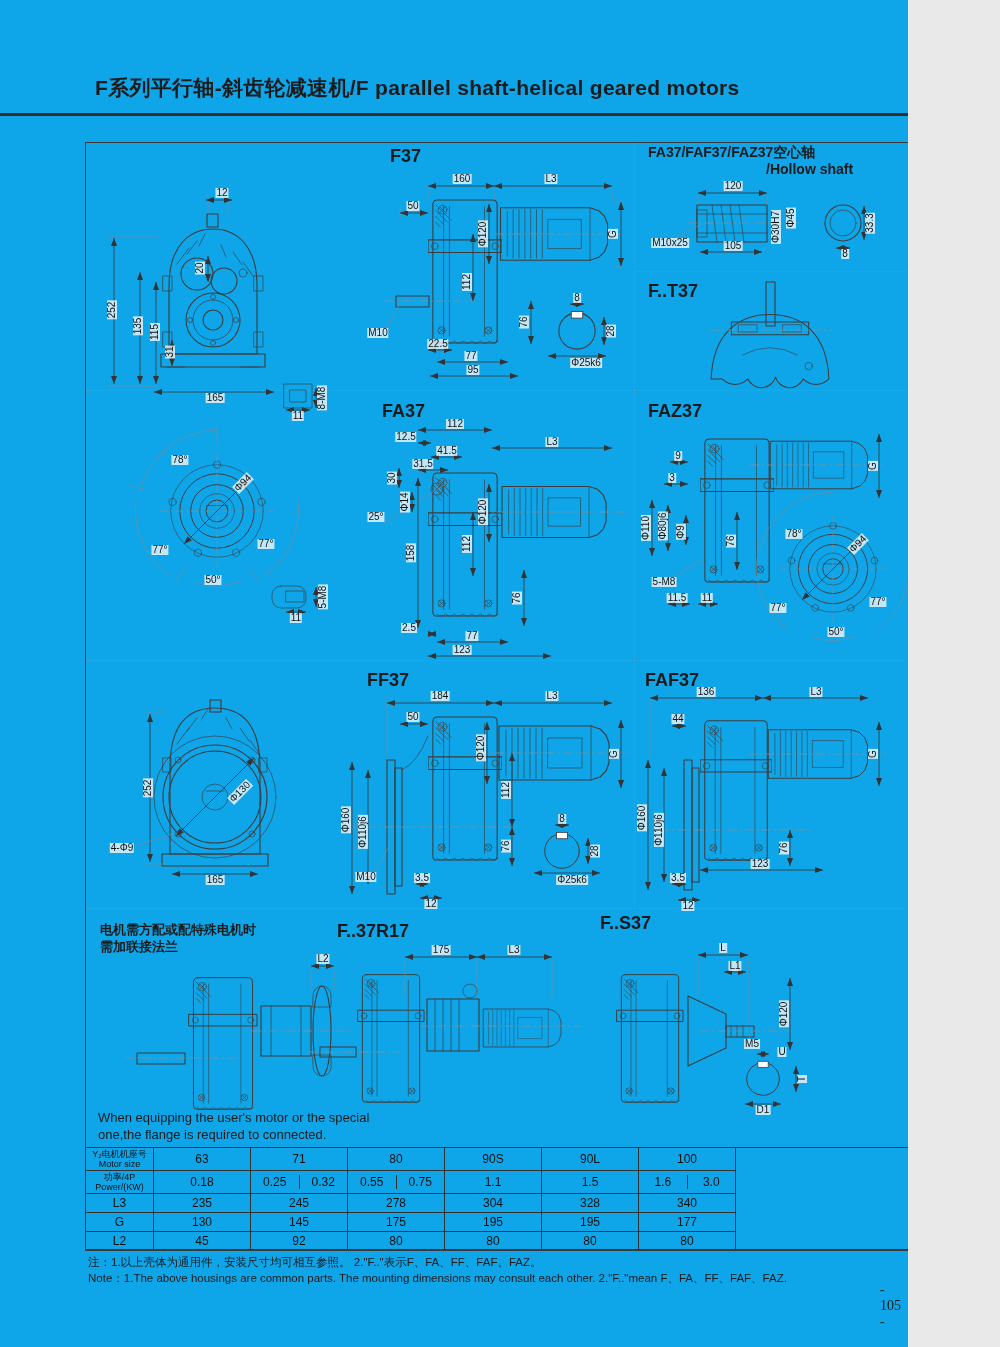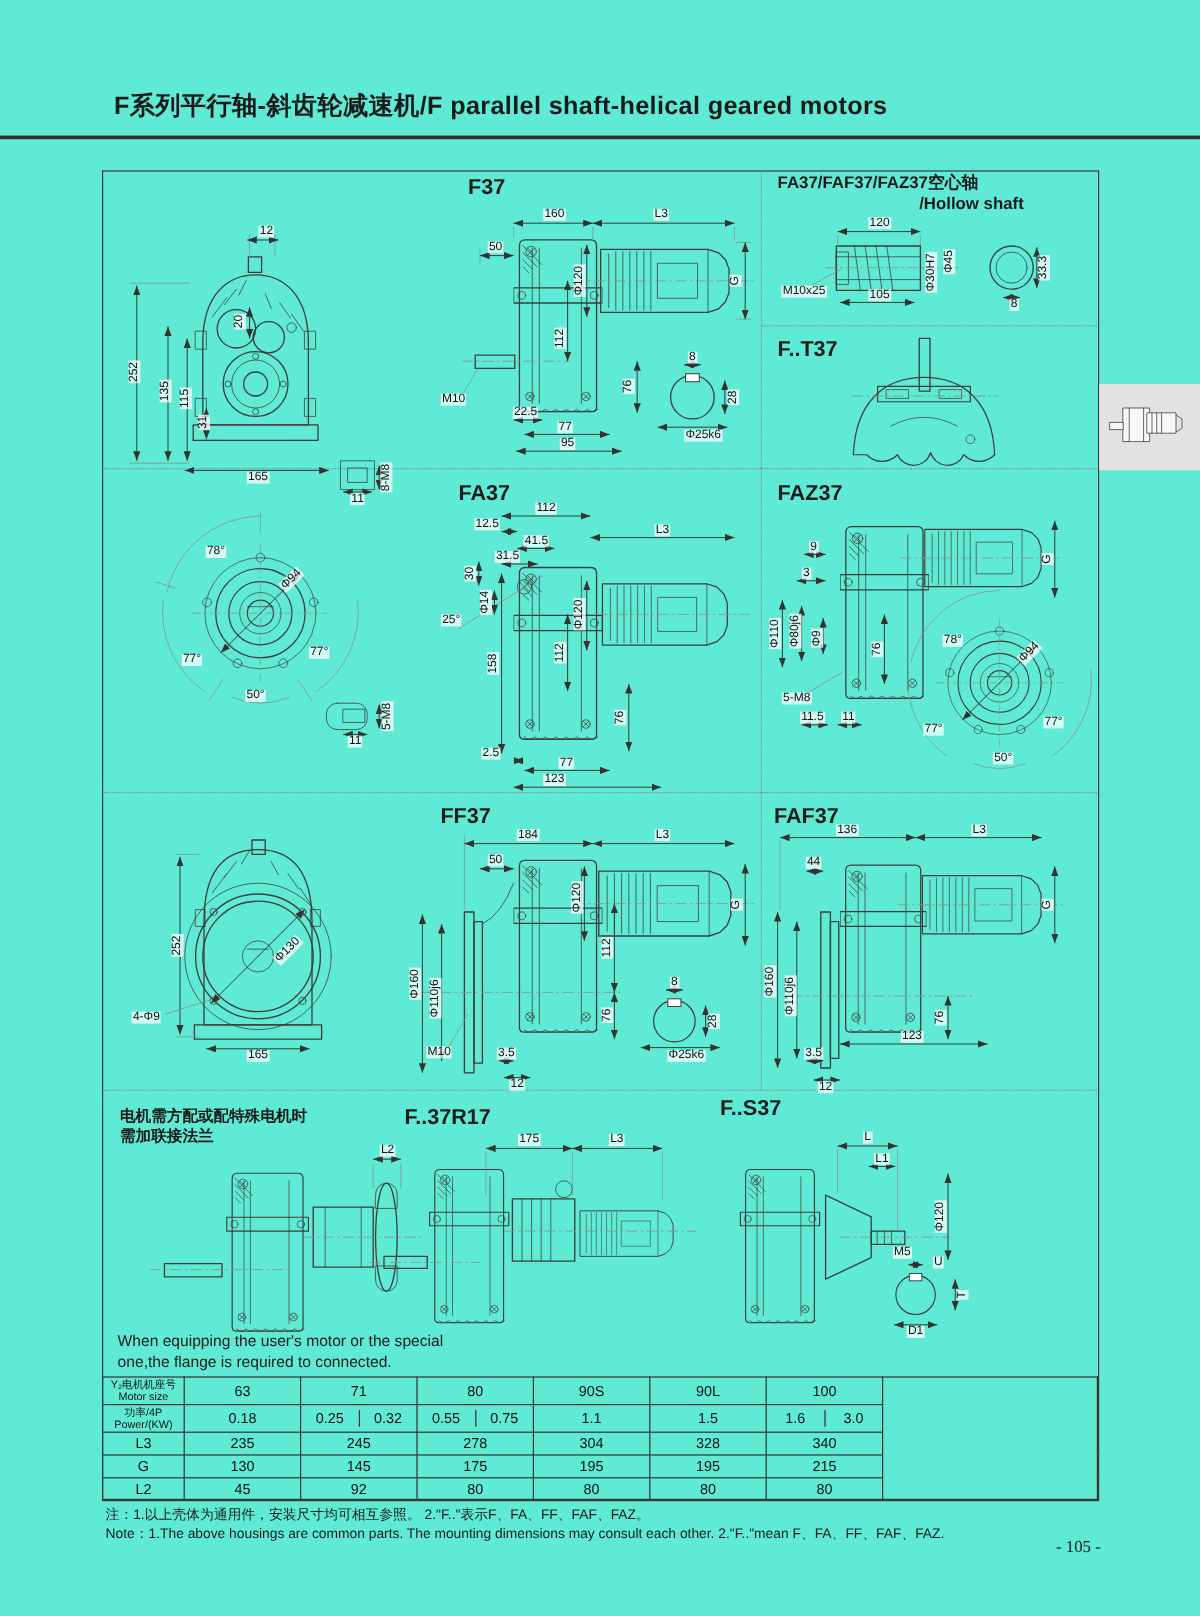--- a/index.html
+++ b/index.html
@@ -1,16 +1,16 @@
 <!DOCTYPE html>
 <html><head>
 <meta charset="utf-8">
 <style>
   html,body{margin:0;padding:0;background:#e9e9e9}
-  #page{position:relative;width:1000px;height:1347px;background:#5eead4;overflow:hidden;
+  #page{position:relative;width:908px;height:1347px;background:#0ea5e9;overflow:hidden;
         font-family:"Liberation Sans","DejaVu Sans",sans-serif;color:#1b1b1b}
   .title{position:absolute;left:95px;top:74px;font-size:21px;font-weight:bold;letter-spacing:.3px;white-space:nowrap}
   .title-rule{position:absolute;left:0;top:113px;width:1000px;height:3px;background:#2f2f2f}
   #mainbox{position:absolute;left:85px;top:142px;width:829px;height:1107px;border:1.5px solid #3a3a3a}
   .dv{position:absolute;border-left:1px dotted #8a8a8a}
   .dh{position:absolute;border-top:1px dotted #8a8a8a}
   .thumb{position:absolute;left:916px;top:320px;width:84px;height:72px;background:#e2e2e2}
   svg.art-layer{position:absolute;left:0;top:0;pointer-events:none}
   .art{fill:none;stroke:#3d3d3d;stroke-width:1.1;stroke-linejoin:round;stroke-linecap:round}
   .thin{stroke-width:.65}
@@ -620,21 +620,21 @@
       <td>328</td>
       <td>340</td>
     </tr>
     <tr style="height:19px">
       <td>G</td>
       <td>130</td>
       <td>145</td>
       <td>175</td>
       <td>195</td>
       <td>195</td>
-      <td>215</td>
+      <td>177</td>
     </tr>
     <tr style="height:18px">
       <td>L2</td>
       <td>45</td>
       <td>92</td>
       <td>80</td>
       <td>80</td>
       <td>80</td>
       <td>80</td>
     </tr>

